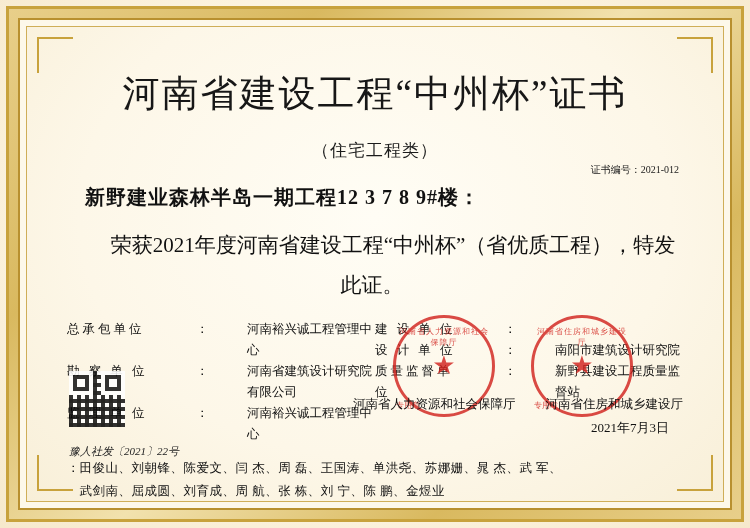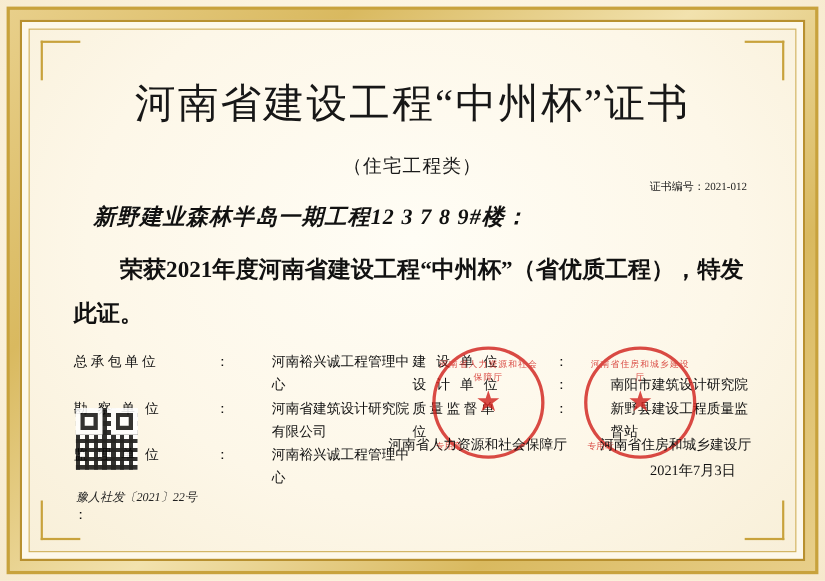--- a/index.html
+++ b/index.html
@@ -82,32 +82,32 @@
     right: 4px;
     top: 100px;
     font-size: 10px;
     color: #1b1b1b;
   }
   .recipient {
     margin-top: 22px;
     font-size: 20px;
     font-weight: bold;
     color: #111;
-    font-style: italic;
     letter-spacing: 1px;
     padding-left: 18px;
   }
   .body-text {
     margin-top: 14px;
     font-size: 21px;
     line-height: 40px;
     color: #111;
     text-indent: 42px;
     padding-right: 6px;
-    font-weight: bold;
+    font-weight: normal;
+    text-align: center;
   }
   .units {
     margin-top: 14px;
     display: flex;
     font-size: 12.5px;
     color: #111;
     line-height: 21px;
   }
   .units .col { width: 50%; }
   .units .row { display: flex; gap: 43px; }
@@ -288,20 +288,24 @@
           <div class="row">
             <span class="lbl">质量监督单位</span>
             <span class="colon">：</span>
             <span class="val">新野县建设工程质量监督站</span>
           </div>
         </div>
       </div>
 
       <div class="builders">
         <span class="colon">：</span>
+        <span class="names">
+          <div>田俊山、刘朝锋、陈爱文、闫  杰、周  磊、王国涛、单洪尧、苏娜姗、晁  杰、武  军、</div>
+          <div>武剑南、屈成圆、刘育成、周  航、张  栋、刘  宁、陈  鹏、金煜业</div>
+        </span>
       </div>
 
       <div class="qr"></div>
       <div class="doc-no">豫人社发〔2021〕22号</div>
 
       <div class="seal-area">
         <div class="seal left">
           <div class="seal-text">河南省人力资源和社会保障厅</div>
           <div class="star">★</div>
           <div class="seal-text-b">专用章</div>

